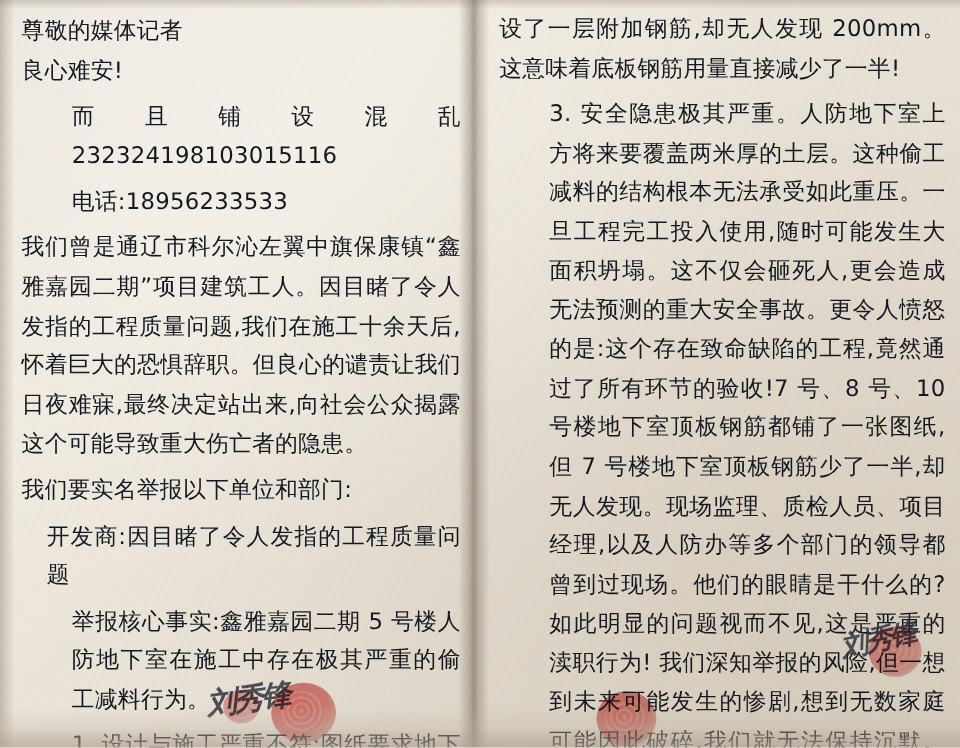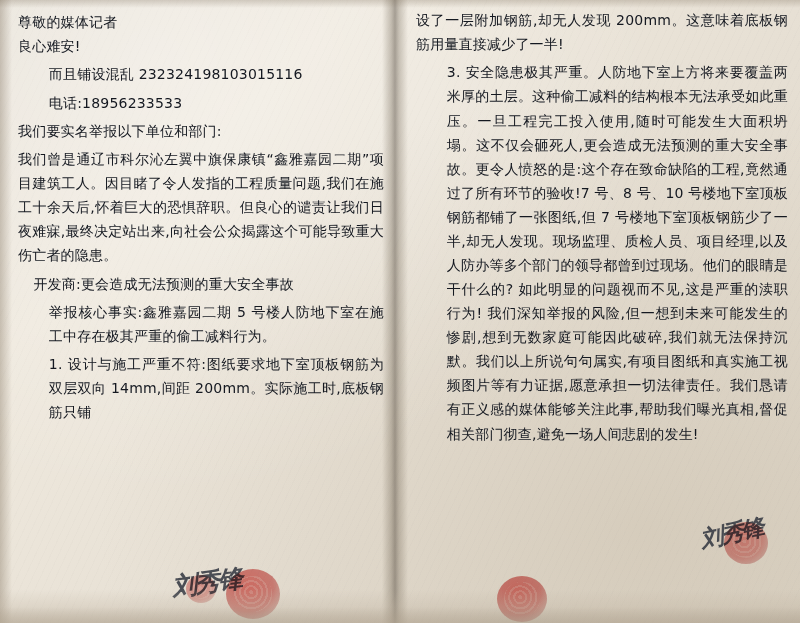--- a/index.html
+++ b/index.html
@@ -67,21 +67,21 @@
     width: 366px;
     padding-top: 10px;
   }
   .col-right {
     left: 416px;
     width: 372px;
     padding-top: 8px;
   }
   p.line {
     margin: 0 0 0.30em 0;
-    font-size: 14px;
+    font-size: 19px;
     line-height: 1.72;
     letter-spacing: 0.2px;
     text-align: justify;
     text-justify: inter-ideograph;
     color: #141820;
   }
   p.indent1 { text-indent: 2em; }
   p.center { text-align: left; }
   p.tight { margin-bottom: 0; }
   .pad-l1 { padding-left: 1.1em; }
@@ -144,23 +144,23 @@
 
 <div class="page">
 
   <div class="paper-texture"></div>
 
   <div class="col col-left">
     <p class="line tight">尊敬的媒体记者</p>
     <p class="line center sig-title">良心难安!</p>
     <p class="line pad-l2">而且铺设混乱 232324198103015116</p>
     <p class="line pad-l2">电话:18956233533</p>
+    <p class="line">我们曾是通辽市科尔沁左翼中旗保康镇“鑫雅嘉园二期”项目建筑工人。因目睹了令人发指的工程质量问题,我们在施工十余天后,怀着巨大的恐惧辞职。但良心的谴责让我们日夜难寐,最终决定站出来,向社会公众揭露这个可能导致重大伤亡者的隐患。</p>
     <p class="line">我们要实名举报以下单位和部门:</p>
-    <p class="line">我们曾是通辽市科尔沁左翼中旗保康镇“鑫雅嘉园二期”项目建筑工人。因目睹了令人发指的工程质量问题,我们在施工十余天后,怀着巨大的恐惧辞职。但良心的谴责让我们日夜难寐,最终决定站出来,向社会公众揭露这个可能导致重大伤亡者的隐患。</p>
-    <p class="line pad-l1">开发商:更会造成无法预测的重大安全事故</p>
+    <p class="line pad-l1">开发商:因目睹了令人发指的工程质量问题</p>
     <p class="line pad-l2">举报核心事实:鑫雅嘉园二期 5 号楼人防地下室在施工中存在极其严重的偷工减料行为。</p>
     <p class="line pad-l2">1. 设计与施工严重不符:图纸要求地下室顶板钢筋为双层双向 14mm,间距 200mm。实际施工时,底板钢筋只铺</p>
   </div>
 
   <div class="col col-right">
     <p class="line">设了一层附加钢筋,却无人发现 200mm。这意味着底板钢筋用量直接减少了一半!</p>
     <p class="line pad-l2">3. 安全隐患极其严重。人防地下室上方将来要覆盖两米厚的土层。这种偷工减料的结构根本无法承受如此重压。一旦工程完工投入使用,随时可能发生大面积坍塌。这不仅会砸死人,更会造成无法预测的重大安全事故。更令人愤怒的是:这个存在致命缺陷的工程,竟然通过了所有环节的验收!7 号、8 号、10 号楼地下室顶板钢筋都铺了一张图纸,但 7 号楼地下室顶板钢筋少了一半,却无人发现。现场监理、质检人员、项目经理,以及人防办等多个部门的领导都曾到过现场。他们的眼睛是干什么的? 如此明显的问题视而不见,这是严重的渎职行为! 我们深知举报的风险,但一想到未来可能发生的惨剧,想到无数家庭可能因此破碎,我们就无法保持沉默。我们以上所说句句属实,有项目图纸和真实施工视频图片等有力证据,愿意承担一切法律责任。我们恳请有正义感的媒体能够关注此事,帮助我们曝光真相,督促相关部门彻查,避免一场人间悲剧的发生!</p>
 
   </div>
 

